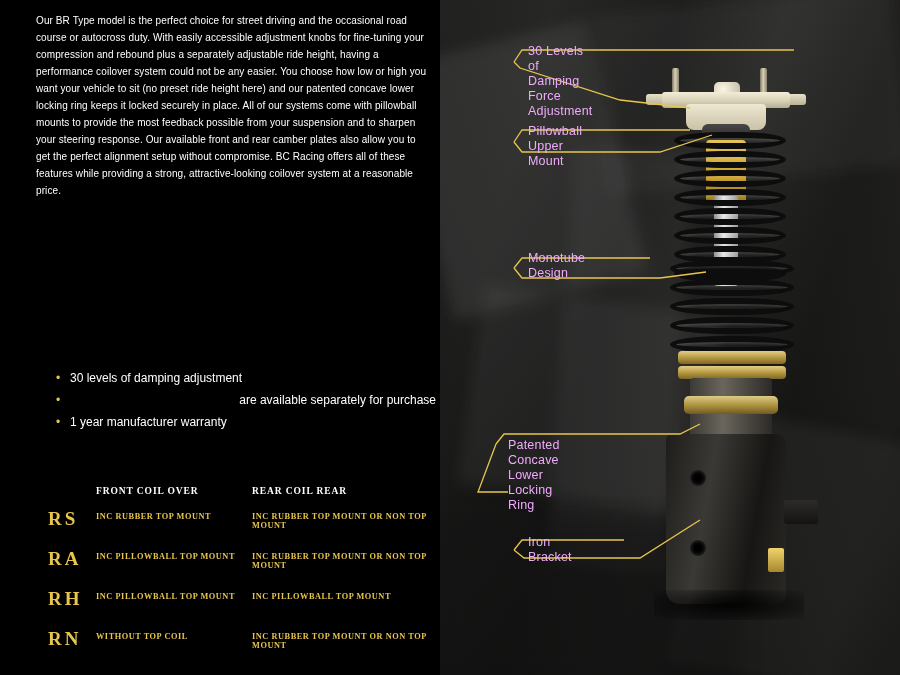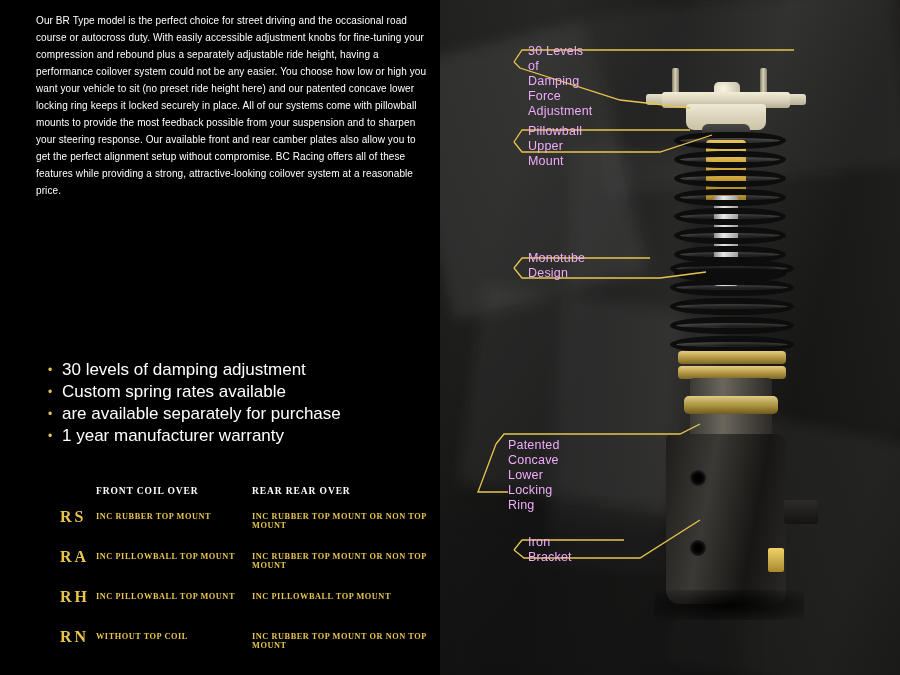--- a/index.html
+++ b/index.html
@@ -170,24 +170,24 @@
   .body-copy {
     position: absolute; left: 36px; top: 2px; width: 392px;
     color: #ffffff;
     font-size: 10px;
     line-height: 17px;
     letter-spacing: 0.1px;
   }
   .bullets {
     position: absolute; left: 40px; top: 352px; width: 380px;
     color: #ffffff;
-    font-size: 17px;
+    font-size: 12px;
     line-height: 20px;
     list-style: none;
-    margin: 8px; padding: 0;
+    margin: 16px; padding: 0;
   }
   .bullets li { position: relative; padding-left: 14px; margin: 0 0 2px 0; }
   .bullets li::before {
     content: "•";
     position: absolute; left: 0; top: 0;
     color: #e8c54e;
     font-size: 12px;
   }
 
   
@@ -199,23 +199,23 @@
     position: absolute;
     color: #ffffff;
     font-size: 9.5px;
     font-weight: bold;
     letter-spacing: 0.9px;
   }
   .th-front { left: 52px; top: 0; }
   .th-rear  { left: 208px; top: 0; }
   .row { position: relative; height: 40px; }
   .row-code {
-    position: absolute; left: 16px; top: 6px;
+    position: absolute; left: 4px; top: 6px;
     color: #e8c54e;
-    font-size: 16px;
+    font-size: 19px;
     font-weight: bold;
     letter-spacing: 3px;
   }
   .cell-front {
     position: absolute; left: 52px; top: 10px;
     color: #e8c54e;
     font-size: 8.3px;
     font-weight: bold;
     letter-spacing: 0.55px;
   }
@@ -324,29 +324,28 @@
       <path class="leader" d="M514,550 L524,558 L640,558 L700,520"></path>
     </svg>
     <div class="callout-label" style="left:528px; top:535px;">Iron Bracket</div>
   </div>
 
   <div class="left-col">
     <p class="body-copy">Our BR Type model is the perfect choice for street driving and the occasional road course or autocross duty. With easily accessible adjustment knobs for fine-tuning your compression and rebound plus a separately adjustable ride height, having a performance coilover system could not be any easier. You choose how low or high you want your vehicle to sit (no preset ride height here) and our patented concave lower locking ring keeps it locked securely in place. All of our systems come with pillowball mounts to provide the most feedback possible from your suspension and to sharpen your steering response. Our available front and rear camber plates also allow you to get the perfect alignment setup without compromise. BC Racing offers all of these features while providing a strong, attractive-looking coilover system at a reasonable price.</p>
 
     <ul class="bullets">
       <li>30 levels of damping adjustment</li>
-      <li>Custom spring rates available</li>
-      <li style="list-style:none; padding-left:14px;">are available separately for purchase</li>
+      <li style="list-style:none; padding-left:14px;text-align:right;">are available separately for purchase</li>
       <li>1 year manufacturer warranty</li>
     </ul>
 
     <div class="table">
       <div class="table-head">
         <span class="th th-front">FRONT COIL OVER</span>
-        <span class="th th-rear">REAR REAR OVER</span>
+        <span class="th th-rear">REAR COIL REAR</span>
       </div>
 
       <div class="row">
         <span class="row-code">RS</span>
         <span class="cell-front">INC RUBBER TOP MOUNT</span>
         <span class="cell-rear">INC RUBBER TOP MOUNT OR NON TOP MOUNT</span>
       </div>
       <div class="row">
         <span class="row-code">RA</span>
         <span class="cell-front">INC PILLOWBALL TOP MOUNT</span>

